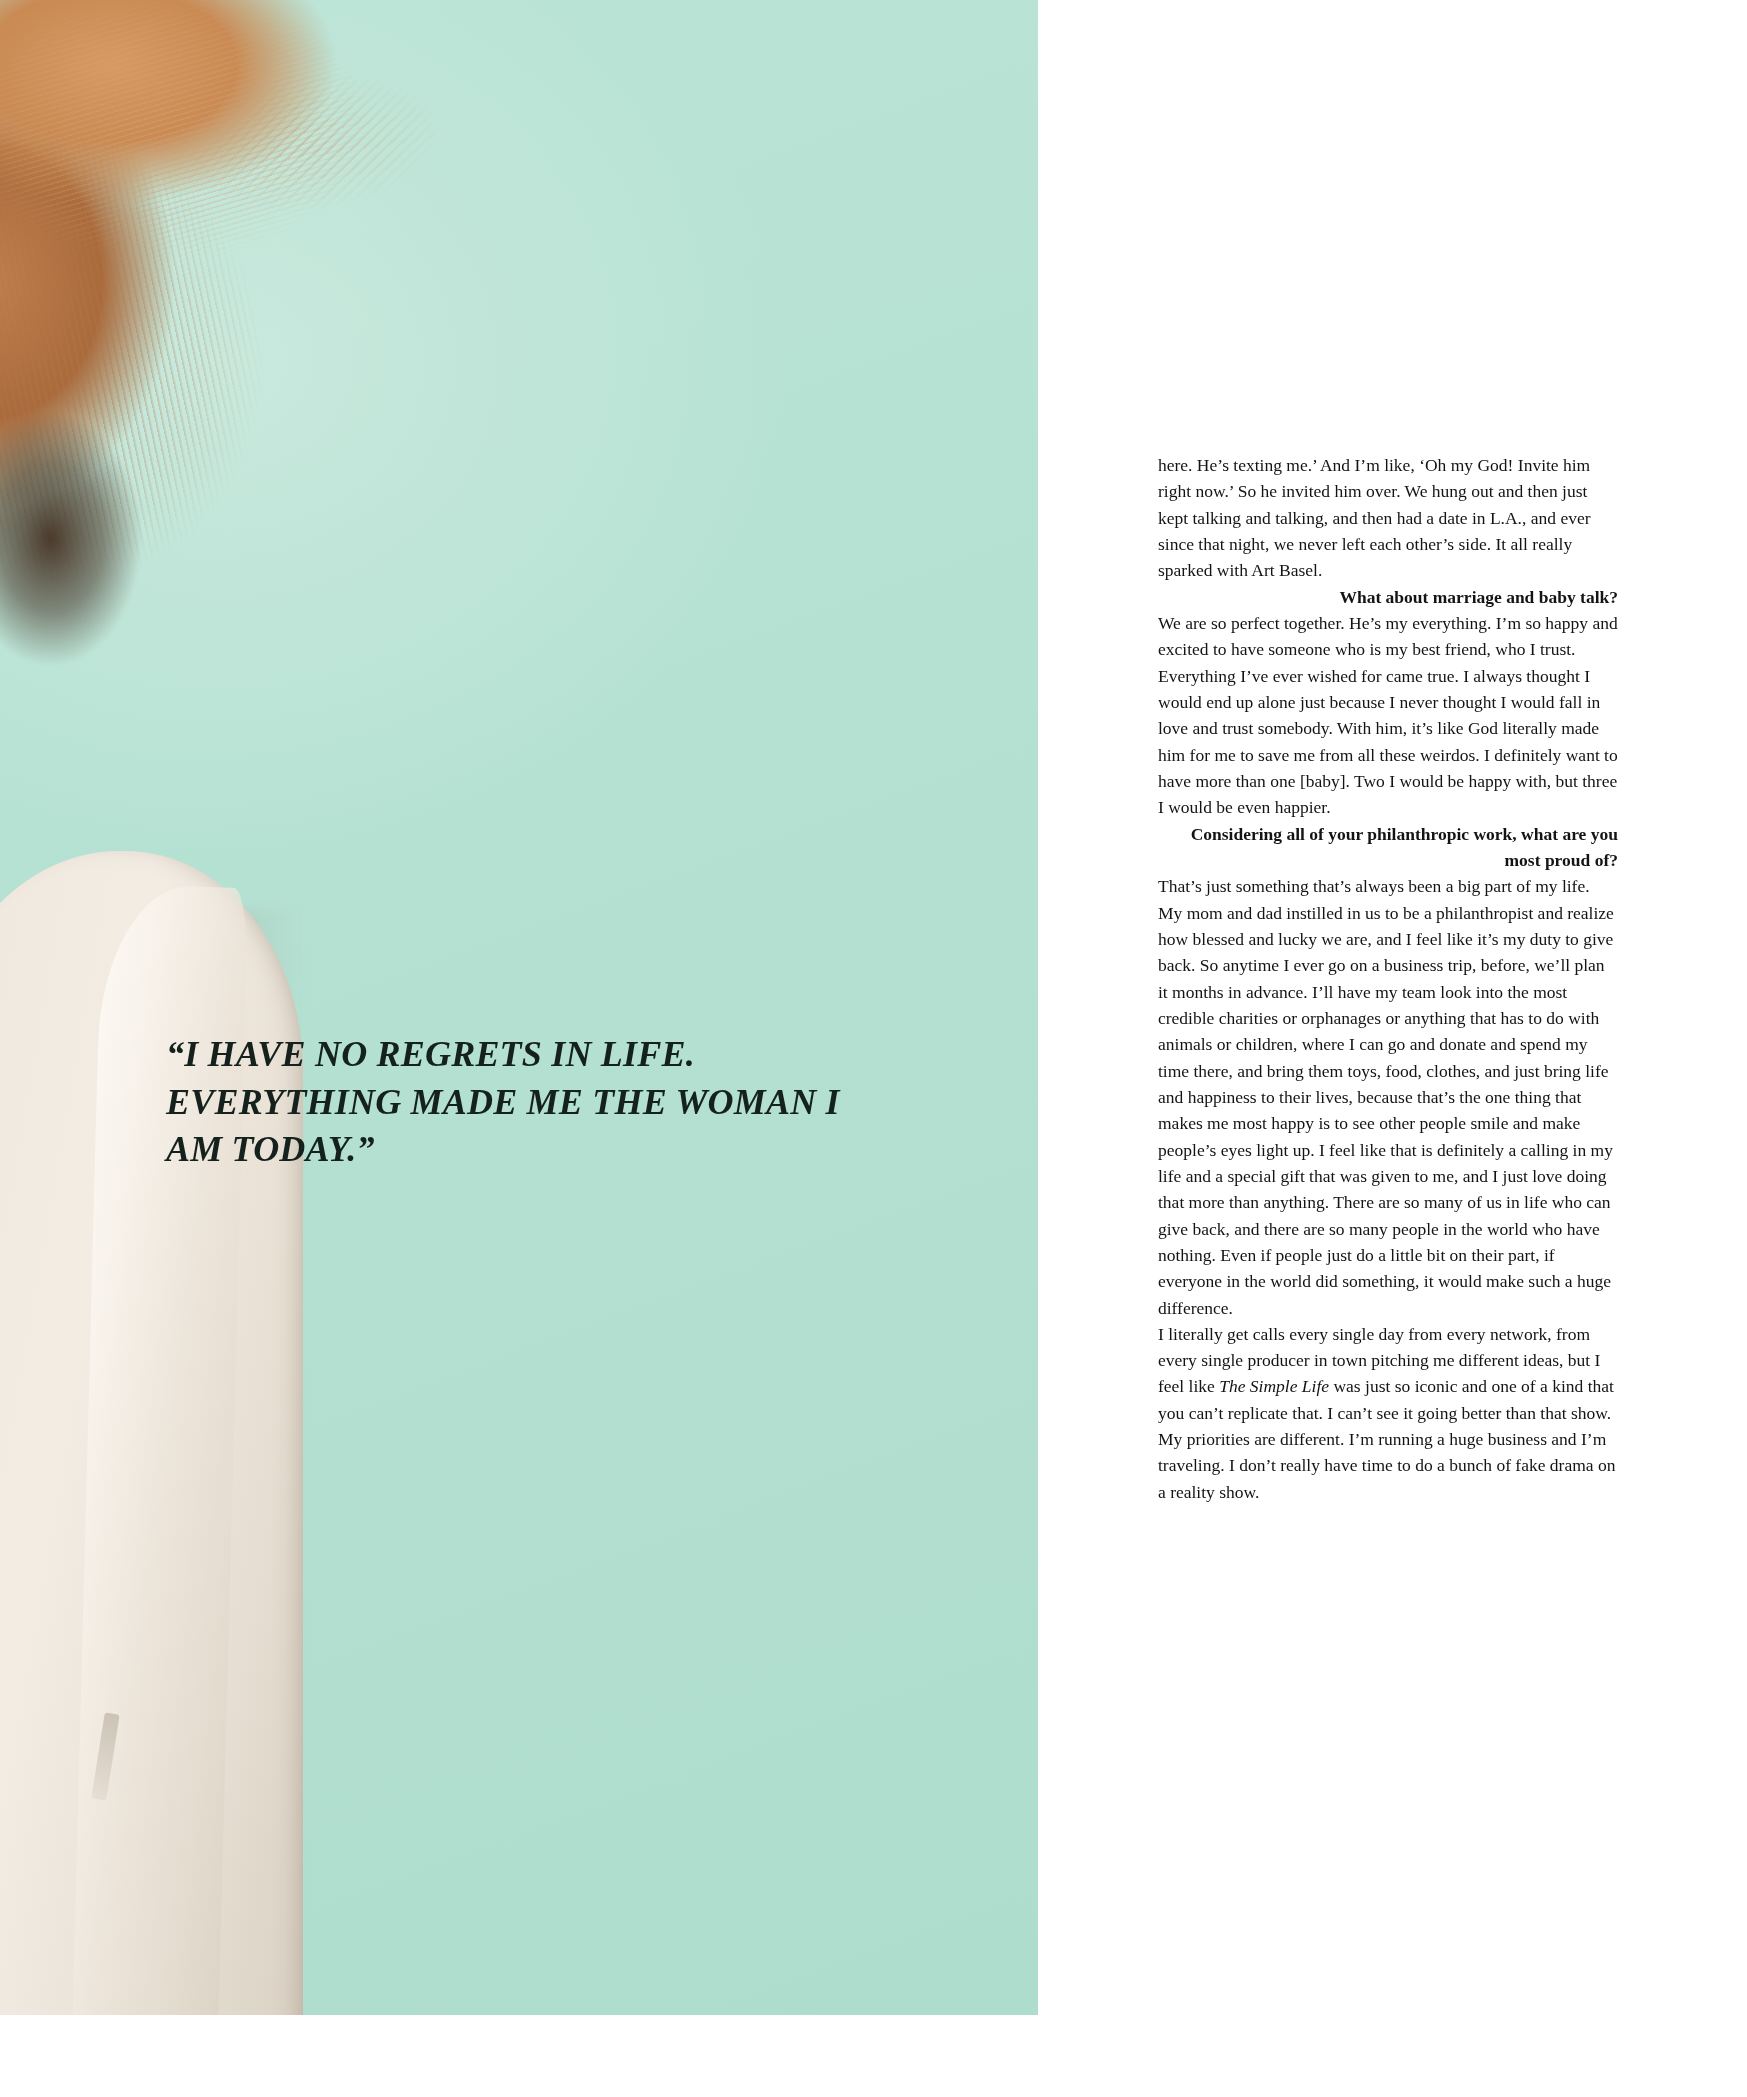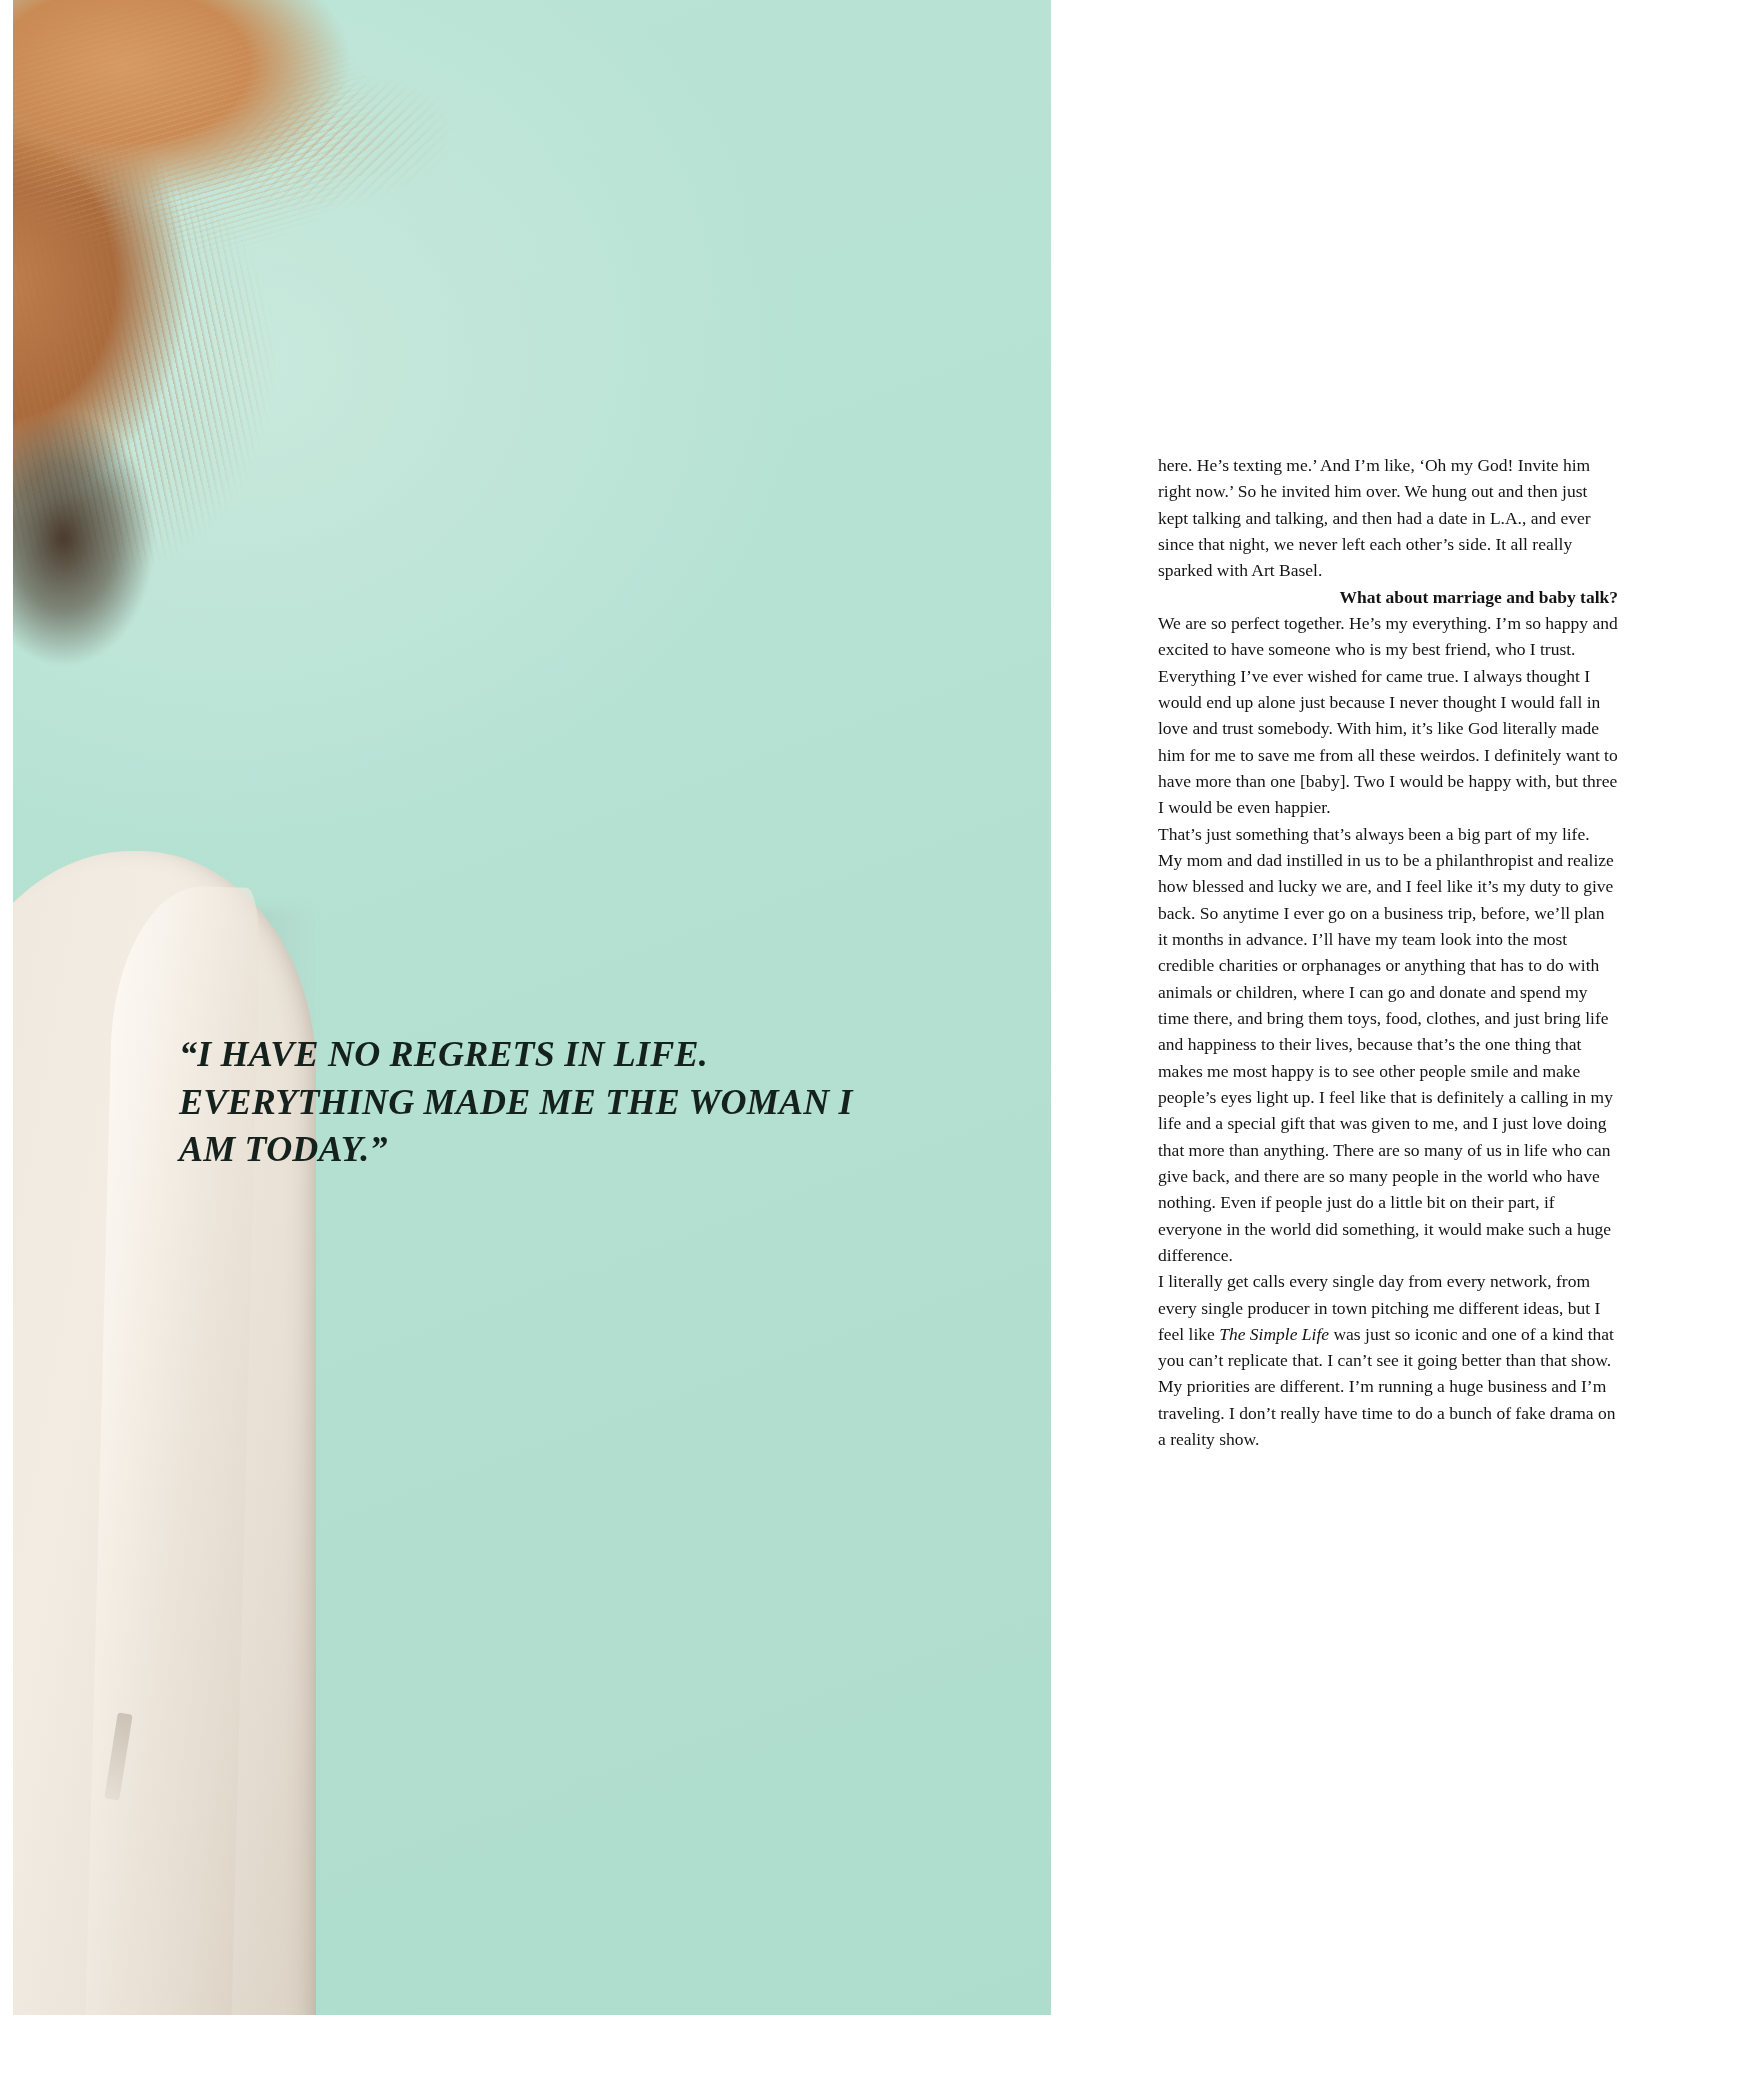--- a/index.html
+++ b/index.html
@@ -11,21 +11,21 @@
     width: 1748px;
     height: 2097px;
     position: relative;
     font-family: "Liberation Serif", serif;
     overflow: hidden;
   }
 
   
   #photo-panel {
     position: absolute;
-    left: 13px;
+    left: 0;
     top: 0;
     width: 1038px;
     height: 2015px;
     background:
       radial-gradient(ellipse 932px 816px at 22% 18%, #c9e9dd 0%, rgba(201,233,221,0) 60%),
       linear-gradient(160deg, #b9e3d5 0%, #b6e2d4 35%, #b2dfd0 65%, #aedccd 100%);
     overflow: hidden;
   }
 
   
@@ -191,16 +191,17 @@
   <div id="jacket-pocket"></div>
 
   <div id="pull-quote">“I HAVE NO REGRETS IN LIFE. EVERYTHING MADE ME THE WOMAN I AM TODAY.”</div>
 
 </div>
 
 <div id="text-column">
     <p class="a">here. He’s texting me.’ And I’m like, ‘Oh my God! Invite him right now.’ So he invited him over. We hung out and then just kept talking and talking, and then had a date in L.A., and ever since that night, we never left each other’s side. It all really sparked with Art Basel.</p>
     <p class="q">What about marriage and baby talk?</p>
     <p class="a">We are so perfect together. He’s my everything. I’m so happy and excited to have someone who is my best friend, who I trust. Everything I’ve ever wished for came true. I always thought I would end up alone just because I never thought I would fall in love and trust somebody. With him, it’s like God literally made him for me to save me from all these weirdos. I definitely want to have more than one [baby]. Two I would be happy with, but three I would be even happier.</p>
+    <p class="q">Considering all of your philanthropic work, what are you most proud of?</p>
     <p class="a">That’s just something that’s always been a big part of my life. My mom and dad instilled in us to be a philanthropist and realize how blessed and lucky we are, and I feel like it’s my duty to give back. So anytime I ever go on a business trip, before, we’ll plan it months in advance. I’ll have my team look into the most credible charities or orphanages or anything that has to do with animals or children, where I can go and donate and spend my time there, and bring them toys, food, clothes, and just bring life and happiness to their lives, because that’s the one thing that makes me most happy is to see other people smile and make people’s eyes light up. I feel like that is definitely a calling in my life and a special gift that was given to me, and I just love doing that more than anything. There are so many of us in life who can give back, and there are so many people in the world who have nothing. Even if people just do a little bit on their part, if everyone in the world did something, it would make such a huge difference.</p>
     <p class="a"><span>I literally get calls every single day from every network, from every single producer in town pitching me different ideas, but I feel like </span><em>The Simple Life</em><span> was just so iconic and one of a kind that you can’t replicate that. I can’t see it going better than that show. My priorities are different. I’m running a huge business and I’m traveling. I don’t really have time to do a bunch of fake drama on a reality show.</span></p>
   </div>
 
 
 </body></html>

